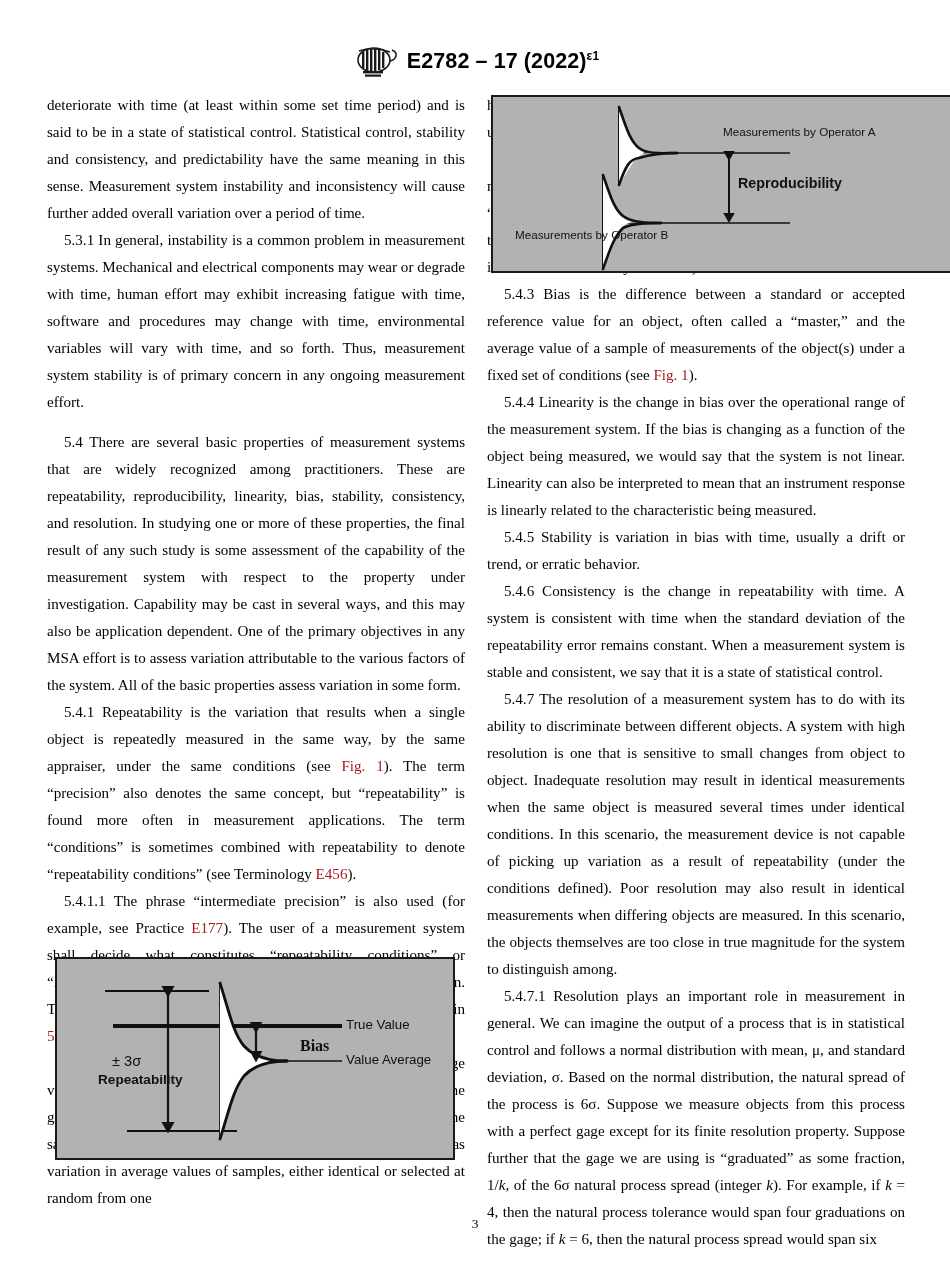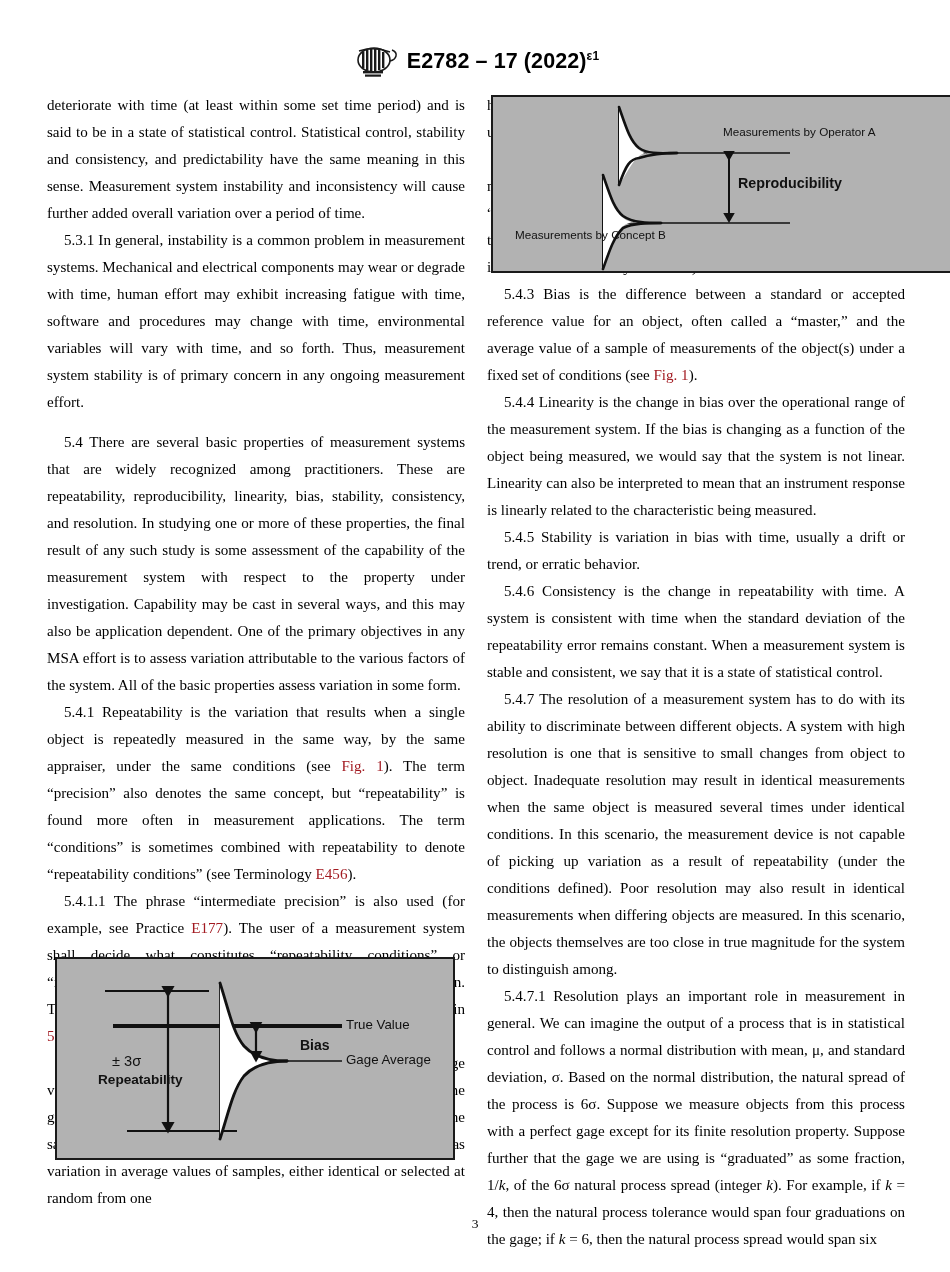--- a/index.html
+++ b/index.html
@@ -174,21 +174,21 @@
       <path d="M110,172 C117,152 121,140 130,131 C140,126 155,126 168,126" fill="none" stroke="#111" stroke-width="2.6" stroke-linecap="round"></path>
 
       <defs>
         <marker id="arrHeadF2" markerWidth="8" markerHeight="8" refX="3.2" refY="3" orient="auto" markerUnits="strokeWidth">
           <path d="M0,0 L0,6 L5.2,3 Z" fill="#111"></path>
         </marker>
       </defs>
       <line x1="236" y1="60" x2="236" y2="122" stroke="#111" stroke-width="2" marker-start="url(#arrHeadF2)" marker-end="url(#arrHeadF2)"></line>
     </svg>
     <div style="position:absolute; left:230px; top:28px; font-family:'Liberation Sans',sans-serif; font-size:11.7px; color:#111;">Measurements by Operator A</div>
-    <div style="position:absolute; left:22px; top:131px; font-family:'Liberation Sans',sans-serif; font-size:11.7px; color:#111;">Measurements by Concept B</div>
+    <div style="position:absolute; left:22px; top:131px; font-family:'Liberation Sans',sans-serif; font-size:11.7px; color:#111;">Measurements by Operator B</div>
     <div style="position:absolute; left:245px; top:78px; font-family:'Liberation Sans',sans-serif; font-weight:bold; font-size:14.3px; color:#111;">Reproducibility</div>
   </div>
 </div>
 
 <div class="figure" id="figure1">
   <div class="fig-box">
     <svg class="fig-svg" width="400" height="203" viewBox="0 0 400 203">
       <defs>
         <marker id="arrHeadF1" markerWidth="8" markerHeight="8" refX="3.2" refY="3" orient="auto" markerUnits="strokeWidth">
           <path d="M0,0 L0,6 L5.2,3 Z" fill="#111"></path>
@@ -211,20 +211,20 @@
       <path d="M163,24 C172,52 176,74 186,88 C196,100 214,102 228,102
                C214,102 196,104 186,116 C176,130 172,152 163,180 Z" fill="#ffffff" stroke="none"></path>
       <path d="M163,24 C172,52 176,74 187,87 C198,99 216,102 230,102" fill="none" stroke="#111" stroke-width="2.8" stroke-linecap="round"></path>
       <path d="M163,180 C172,152 176,131 187,117 C198,105 216,102 230,102" fill="none" stroke="#111" stroke-width="2.8" stroke-linecap="round"></path>
 
       <line x1="111" y1="34" x2="111" y2="170" stroke="#111" stroke-width="2.2" marker-start="url(#arrHeadF1)" marker-end="url(#arrHeadF1)"></line>
 
       <line x1="199" y1="70" x2="199" y2="99" stroke="#111" stroke-width="2.2" marker-start="url(#arrHeadF1s)" marker-end="url(#arrHeadF1s)"></line>
     </svg>
     <div style="position:absolute; left:289px; top:58px; font-family:'Liberation Sans',sans-serif; font-size:13.3px; color:#111;">True Value</div>
-    <div style="position:absolute; left:289px; top:93px; font-family:'Liberation Sans',sans-serif; font-size:13.3px; color:#111;">Gage Average</div>
-    <div style="position:absolute; left:243px; top:78px; font-family:Liberation Sans, sans-serif; font-weight:bold; font-size:14px; color:#111;">Bias</div>
+    <div style="position:absolute; left:289px; top:93px; font-family:'Liberation Sans',sans-serif; font-size:13.3px; color:#111;">Value Average</div>
+    <div style="position:absolute; left:243px; top:78px; font-family:Liberation Serif, serif; font-weight:bold; font-size:16px; color:#111;">Bias</div>
     <div style="position:absolute; left:41px; top:113px; font-family:'Liberation Sans',sans-serif; font-weight:bold; font-size:13.6px; color:#111;">Repeatability</div>
     <div style="position:absolute; left:55px; top:94px; font-family:'Liberation Sans',sans-serif; font-size:14.6px; color:#111;">± 3σ</div>
   </div>
 </div>
 
 <div class="page-number">3</div>
 
 </body></html>

